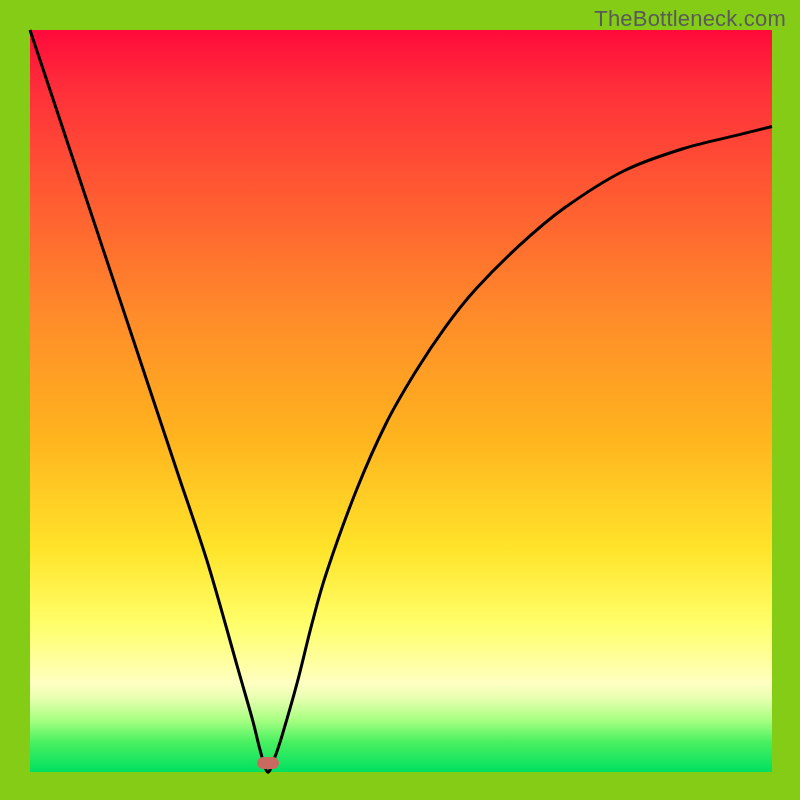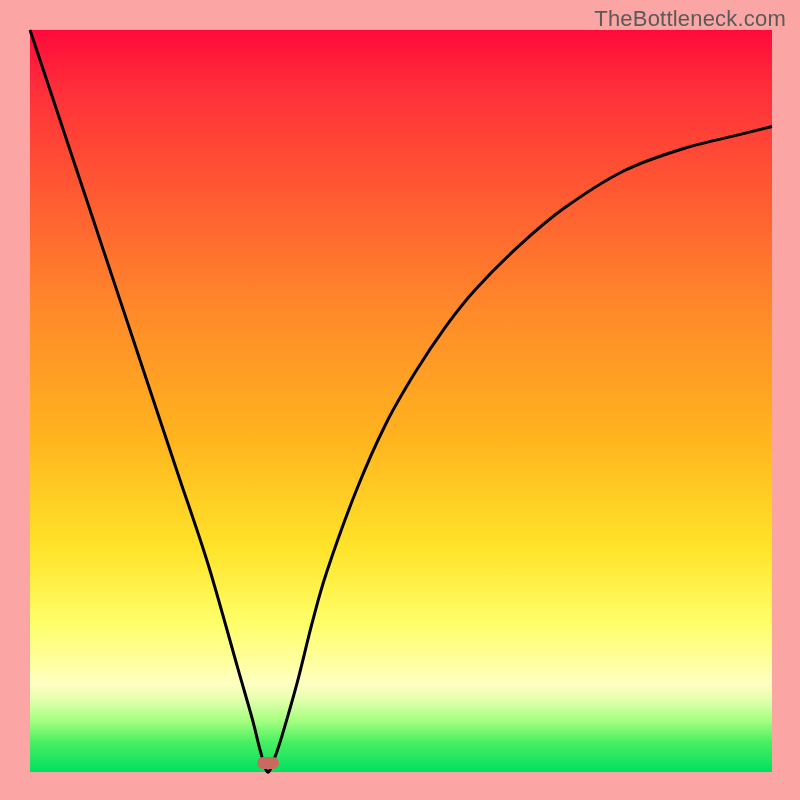--- a/index.html
+++ b/index.html
@@ -7,21 +7,21 @@
     padding: 0;
     width: 800px;
     height: 800px;
     background: #000;
     overflow: hidden;
   }
   .frame {
     position: relative;
     width: 800px;
     height: 800px;
-    background: #fca5a5;
+    background: #84cc16;
   }
   .plot-area {
     position: absolute;
     box-sizing: border-box;
     background: linear-gradient(
       to bottom,
       #ff0a3a 0%,
       #ff2f3a 8%,
       #ff5a32 22%,
       #ff8a2a 38%,

